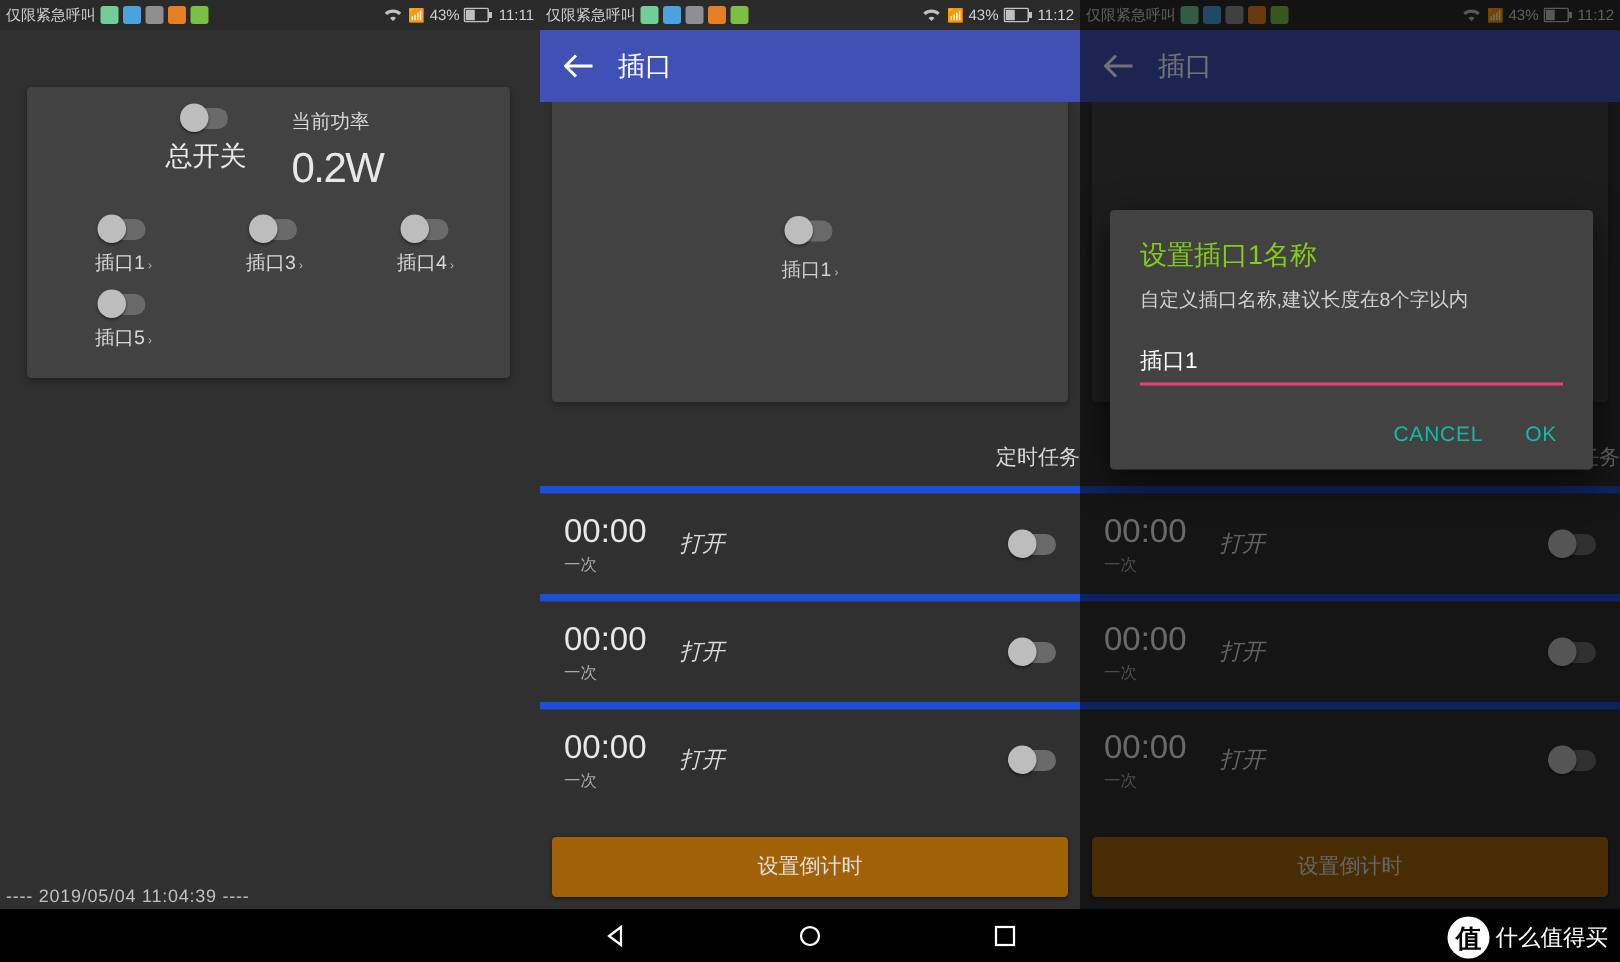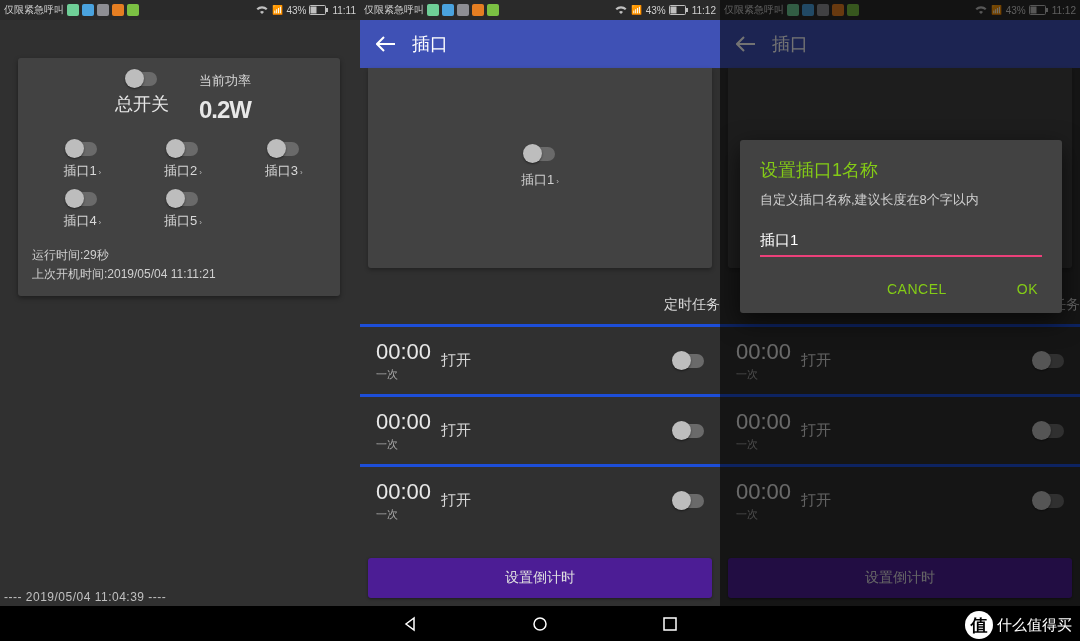--- a/index.html
+++ b/index.html
@@ -12,49 +12,49 @@
   .sb-right { margin-left: auto; display: flex; align-items: center; gap: 3px; }
   .appbar { height: 48px; background: #3f51b5; display: flex; align-items: center; padding: 0 8px; color: #fff; }
   .appbar .icon { width: 36px; height: 36px; display:flex; align-items:center; justify-content:center; }
   .appbar .title { font-size: 18px; font-weight: 400; flex:1; }
   .body { flex:1; position:relative; }
   
   .card { position:absolute; left:18px; right:20px; top:38px; background:#424242; border-radius:3px; padding:14px 6px 12px 14px; color:#e8e8e8; box-shadow:0 2px 5px rgba(0,0,0,.4);}
   .master-row { display:flex; align-items:flex-start; justify-content:center; gap:30px; margin-bottom:12px;}
   .master-col { display:flex; flex-direction:column; align-items:center; gap:6px;}
   .power-label { font-size:13px; color:#d8d8d8;}
-  .power-value { font-size:24px; font-weight:700; letter-spacing:-1px;}
+  .power-value { font-size:28px; font-weight:400; letter-spacing:-1px;}
   .master-label { font-size:18px; }
   .sockets { display:flex; flex-wrap:wrap; }
   .socket { width:33.33%; display:flex; flex-direction:column; align-items:center; padding:6px 0; gap:6px;}
   .socket-label { font-size:13px; color:#d8d8d8;}
   .toggle { width:30px; height:14px; background:#6a6a6a; border-radius:8px; position:relative;}
   .toggle::after { content:""; position:absolute; left:-2px; top:-3px; width:19px; height:19px; background:#bdbdbd; border-radius:50%; box-shadow:0 1px 2px rgba(0,0,0,.5);}
   .card-footer { font-size:12px; color:#d0d0d0; line-height:1.6; margin-top:10px;}
   .screenshot-ts { position:absolute; left:4px; bottom:2px; color:#c0c0c0; font-size:12px; letter-spacing:.5px;}
   
   .socket-hero { background:#424242; border-radius:0 0 3px 3px; margin:0 8px 18px 8px; flex:0 0 200px; display:flex; flex-direction:column; align-items:center; justify-content:center; gap:10px; box-shadow:0 2px 4px rgba(0,0,0,.3);}
   .socket-hero .socket-label { font-size:13px; color:#d0d0d0;}
   .section-title { text-align:right; color:#d8d8d8; font-size:14px; padding:10px 0;}
   .task-list { display:flex; flex-direction:column; }
-  .task-row { display:flex; align-items:center; padding:12px 16px; border-top:3px solid #1d4ed8;}
+  .task-row { display:flex; align-items:center; padding:12px 16px; border-top:5px solid #1d4ed8;}
   .task-time-col { display:flex; flex-direction:column;}
   .task-time { font-size:22px; color:#e8e8e8; font-weight:300;}
   .task-freq { font-size:11px; color:#a8a8a8; margin-top:2px;}
-  .task-action { font-size:15px; color:#d8d8d8; margin-left:10px;}
+  .task-action { font-size:15px; color:#d8d8d8; margin-left:22px;font-style:italic;}
   .task-row .toggle { margin-left:auto;}
-  .countdown-btn { margin:8px; background:#4c1d95; color:#e0e0e0; font-size:14px; height:40px; display:flex; align-items:center; justify-content:center; border-radius:3px; box-shadow:0 1px 3px rgba(0,0,0,.4);}
+  .countdown-btn { margin:8px; background:#a16207; color:#e0e0e0; font-size:14px; height:40px; display:flex; align-items:center; justify-content:center; border-radius:3px; box-shadow:0 1px 3px rgba(0,0,0,.4);}
   
   .scrim { position:absolute; inset:0; background:rgba(0,0,0,.55);}
   .dialog { position:absolute; left:20px; right:18px; top:140px; background:#424242; border-radius:3px; padding:18px 20px 10px 20px; box-shadow:0 8px 24px rgba(0,0,0,.6);}
   .dialog-title { color:#84cc16; font-size:18px; margin-bottom:8px;}
   .dialog-msg { color:#d0d0d0; font-size:13px; line-height:1.5; margin-bottom:18px;}
   .dialog-input { width:100%; border:none; border-bottom:2px solid #ec407a; background:transparent; color:#fff; font-size:15px; padding:4px 0 6px 0;}
   .dialog-actions { display:flex; justify-content:flex-end; gap:20px; margin-top:18px;}
-  .dialog-btn { color:#84cc16; font-size:14px; font-weight:500; letter-spacing:.5px; padding:6px 4px;margin-left:42px;}
+  .dialog-btn { color:#14b8a6; font-size:14px; font-weight:500; letter-spacing:.5px; padding:6px 4px;}
   
   .navbar { height:35px; background:#000; display:flex; align-items:center; justify-content:center; gap:110px; position:absolute; left:0; right:0; bottom:0;}
   .navbar .nav-icon { width:20px; height:20px; display:flex; align-items:center; justify-content:center;}
   .watermark { position:absolute; right:8px; bottom:2px; display:flex; align-items:center; gap:4px; color:#fff; font-size:15px; font-weight:500;}
   .wm-circle { width:28px; height:28px; background:#fff; color:#000; border-radius:50%; display:flex; align-items:center; justify-content:center; font-size:17px; font-weight:700;}
   svg { display:block; }
   .chev { font-size:8px; color:#b8b8b8; margin-left:2px;}
 </style>
 </head>
 <body>
@@ -97,38 +97,30 @@
           <div class="power-value">0.2W</div>
         </div>
       </div>
       <div class="sockets">
         <div class="socket">
               <div class="toggle"></div>
               <div class="socket-label"><span>插口1</span><span class="chev">›</span></div>
             </div>
         <div class="socket">
               <div class="toggle"></div>
-              <div class="socket-label"><span>插口2</span><span class="chev">›</span></div>
-            </div>
-        <div class="socket">
-              <div class="toggle"></div>
               <div class="socket-label"><span>插口3</span><span class="chev">›</span></div>
             </div>
         <div class="socket">
               <div class="toggle"></div>
               <div class="socket-label"><span>插口4</span><span class="chev">›</span></div>
             </div>
         <div class="socket">
               <div class="toggle"></div>
               <div class="socket-label"><span>插口5</span><span class="chev">›</span></div>
             </div>
-      </div>
-      <div class="card-footer">
-        <div>运行时间:29秒</div>
-        <div>上次开机时间:2019/05/04 11:11:21</div>
       </div>
     </div>
     <div class="screenshot-ts">---- 2019/05/04 11:04:39 ----</div>
   </div>
 </div>
 
 <div class="panel">
   <div class="statusbar">
     <div class="sb-left">
       <span>仅限紧急呼叫</span>

